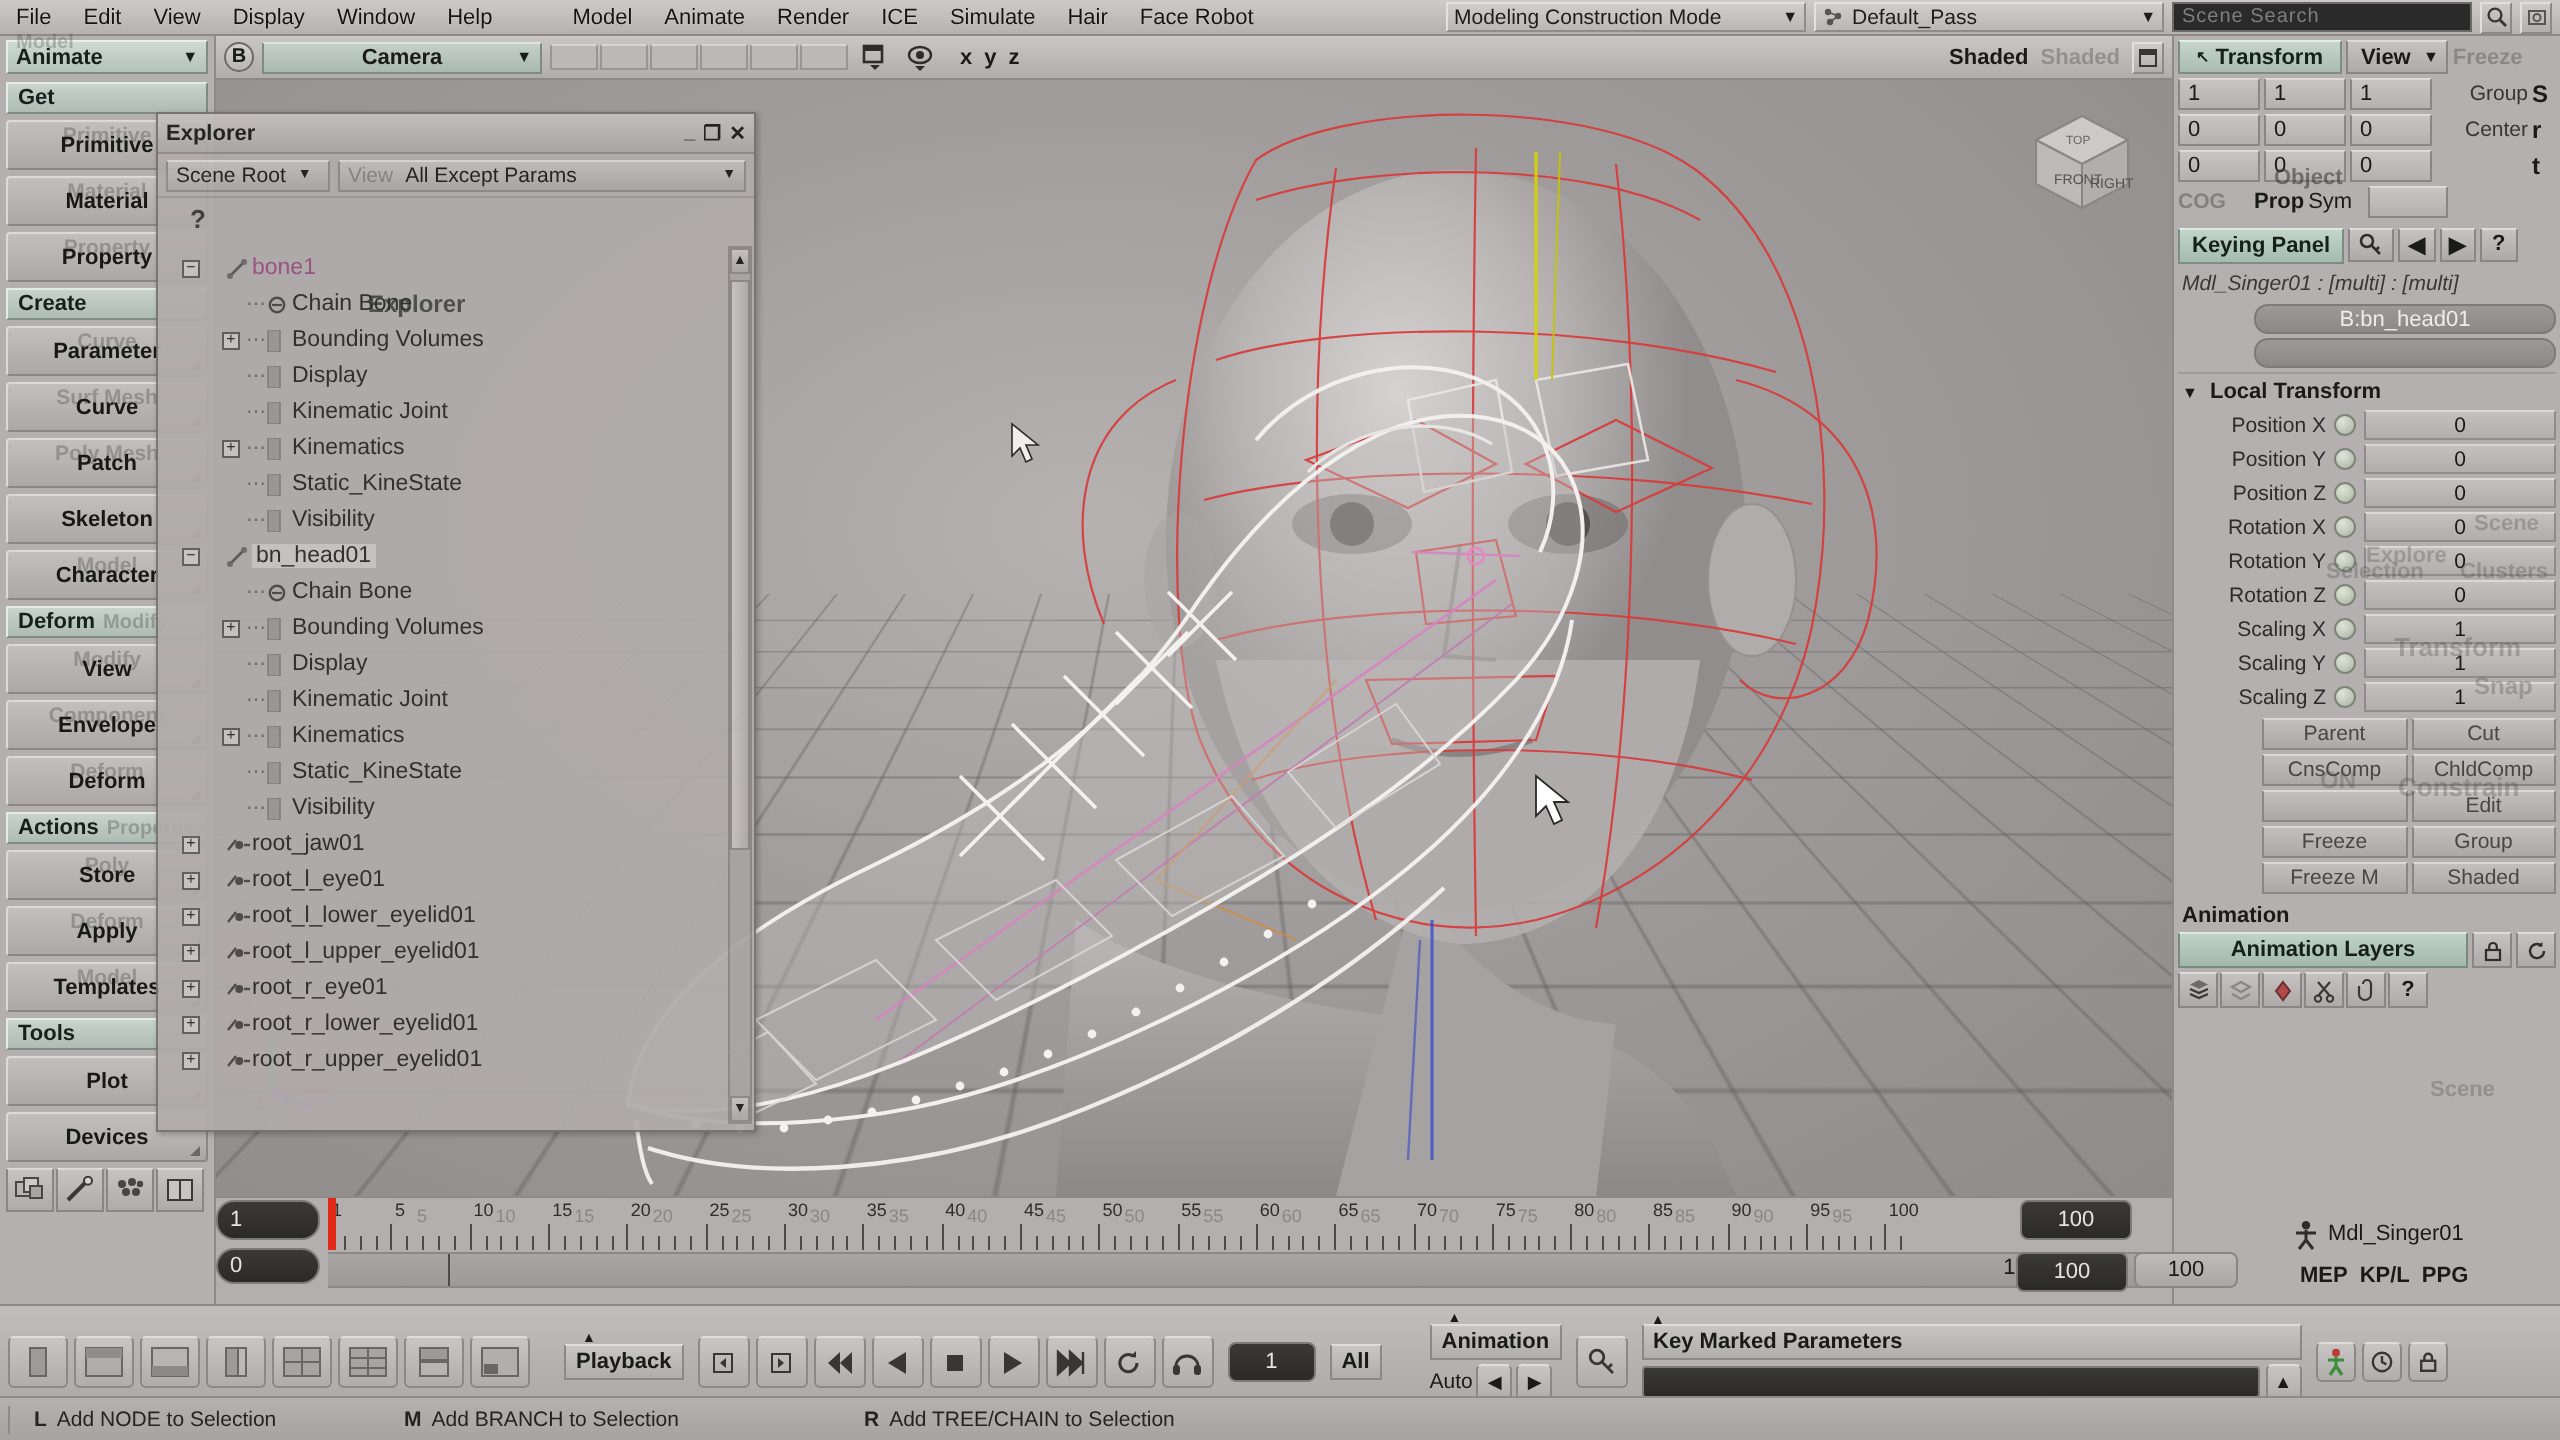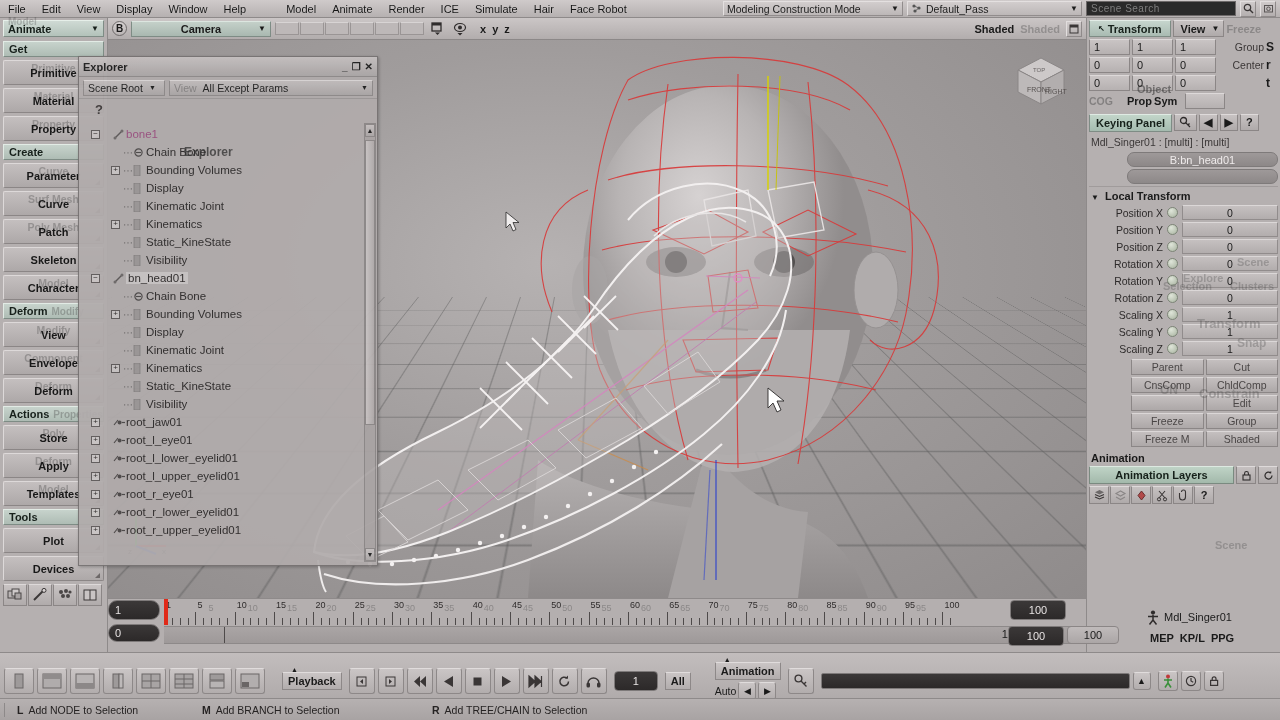--- a/index.html
+++ b/index.html
@@ -232,21 +232,21 @@
     border:1px solid #8b8686; border-top-color:#ddd9d9;
     display:flex;align-items:center; padding-left:4px; font-size:11px;
   }
   .rp-lbl{ width:46px; text-align:right; font-size:10.5px; color:#3a3636; }
   .rp-keying{
     height:18px; padding:0 6px; margin-top:2px;
     background:linear-gradient(#c2d5c9,#a4bbaf);
     border:1px solid #7e8c85; border-top-color:#dfeae3;
     display:inline-flex;align-items:center; font-weight:bold; font-size:11px; color:#16201a;
   }
-  .rp-info{ font-size:10.5px; color:#3b3737; padding:2px 0 2px 2px; }
+  .rp-info{ font-size:10.5px; color:#3b3737; padding:2px 0 2px 2px;font-style:italic; }
   .rp-pill{
     height:15px; margin:2px 0 2px 38px;
     background:linear-gradient(#9e9999,#8d8888);
     border:1px solid #7e7a7a; border-radius:7px;
     display:flex;align-items:center;justify-content:center;
     font-size:11px; color:#efebeb;
   }
   .rp-pill.empty{ color:transparent; }
   .rp-sechead{
     font-weight:bold;font-size:11px; padding:3px 0 2px 2px;
@@ -1071,21 +1071,21 @@
       <div class="rp-num">0</div>
       <div class="rp-num">0</div>
       <div class="rp-num">0</div>
       <div class="rp-lbl"></div>
       <div style="width:12px;font-weight:bold;font-size:12px">t</div>
     </div>
 
     <div class="rp-row" style="position:relative;height:16px;margin-top:2px">
       <span style="width:36px;color:rgba(70,70,70,.45);font-weight:bold;font-size:10.5px">COG</span>
       <span style="font-weight:bold;font-size:11px">Prop</span>
-      <span style="font-weight:bold;font-size:11px">Sym</span>
+      <span style="font-weight:normal;font-size:11px">Sym</span>
       <span class="ghosttext" style="left:48px;top:-10px;font-size:11px;color:rgba(50,50,50,.55)">Object</span>
       <div class="rp-num" style="flex:none;width:40px;margin-left:6px"></div>
     </div>
 
     <div class="rp-row" style="margin-top:3px">
       <div class="rp-keying">
         <span>Keying Panel</span>
       </div>
       <div class="rp-btn" style="padding:0 4px">
         <svg width="13" height="13" viewBox="0 0 13 13">
@@ -1558,20 +1558,24 @@
       </div>
 
       <div class="bb-ico" style="margin-left:4px">
         <svg width="16" height="16" viewBox="0 0 16 16">
             <circle cx="5.5" cy="5.5" r="3.4" fill="none" stroke="#3a3636" stroke-width="1.4"></circle>
             <path d="M8 8 L13.5 13.5 M11 11 L13 9" stroke="#3a3636" stroke-width="1.4"></path>
           </svg>
       </div>
 
       <div style="display:flex;flex-direction:column;gap:2px;margin-left:4px;width:330px">
+        <div class="bb-lbl" style="position:relative">
+          <span style="position:absolute;top:-6px;left:4px;font-size:7px">▲</span>
+          <span>Key Marked Parameters</span>
+        </div>
         <div style="display:flex;gap:3px;align-items:center">
           <div class="dark-pill" style="flex:1;height:16px;border-radius:2px"></div>
           <div class="bb-sm">▲</div>
         </div>
       </div>
 
       <div class="bb-ico" style="width:20px;height:20px;margin-left:4px">
         <svg width="12" height="14" viewBox="0 0 12 14">
             <circle cx="6" cy="2.4" r="2" fill="#bf3a3a"></circle>
             <path d="M6 4.5 L6 9 M2 6 L10 6 M6 9 L3 13.5 M6 9 L9 13.5" stroke="#3a8f3a" stroke-width="1.6" fill="none"></path>

